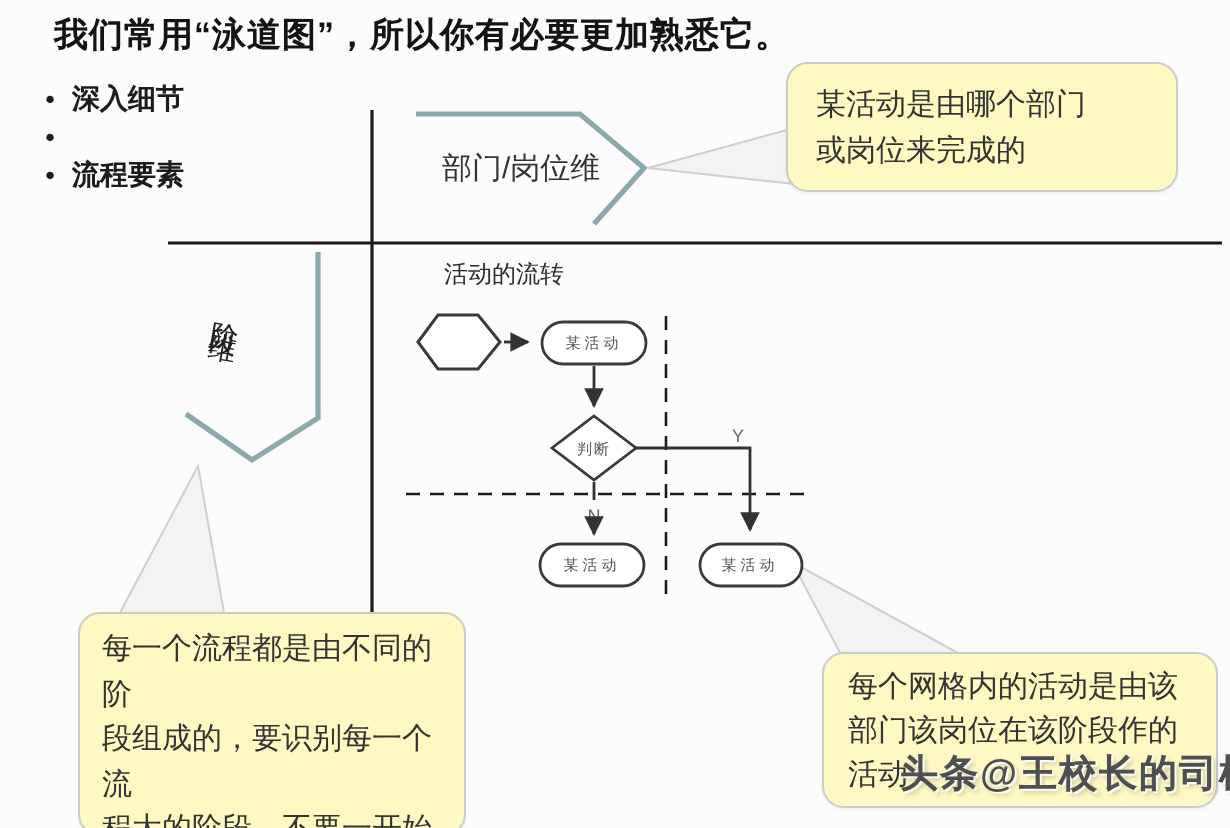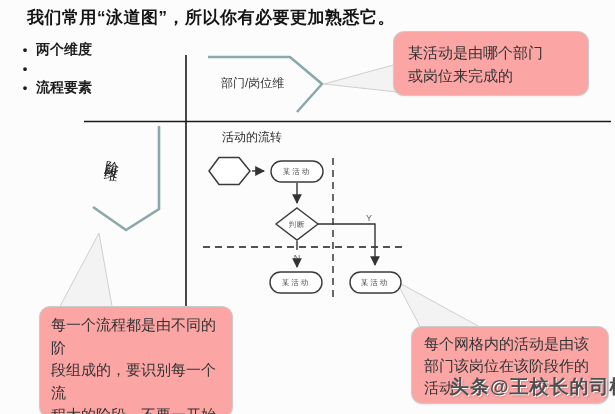--- a/index.html
+++ b/index.html
@@ -16,31 +16,31 @@
   ul.bullets{left:14px;top:40px;margin:0;padding:0;list-style:none;}
   ul.bullets li{
     font-size:14px;font-weight:bold;color:#1c1c1c;line-height:19px;
     display:flex;align-items:center;
   }
   ul.bullets li .dot{
     width:22px;text-align:center;font-size:13px;color:#1c1c1c;flex:0 0 22px;
   }
   svg.diagram{left:0;top:0;z-index:1;}
   .axis-label-h{
-    left:221px;top:75px;font-size:12px;color:#333;z-index:2;white-space:nowrap;
+    left:221px;top:75px;font-size:15px;color:#333;z-index:2;white-space:nowrap;
   }
   .axis-label-v{
     left:106px;top:150px;z-index:2;font-size:14px;color:#222;
     writing-mode:vertical-rl;letter-spacing:3px;transform:rotate(10deg);
   }
   .flow-title{
     left:222px;top:129px;font-size:12px;color:#2b2b2b;z-index:2;white-space:nowrap;
   }
   .callout{
-    z-index:2;background:#fca5a5;border:1px solid #cbcbcb;border-radius:11px;
+    z-index:2;background:#fef9c3;border:1px solid #cbcbcb;border-radius:11px;
     color:#333;font-size:15px;white-space:pre-line;
     box-shadow:0 1px 2px rgba(0,0,0,0.06);
   }
   .callout.tr{left:393px;top:31px;width:196px;height:65px;padding:9px 14px;line-height:23px;box-sizing:border-box;}
   .callout.bl{left:39px;top:306px;width:194px;height:112px;padding:7px 11px;line-height:22.5px;box-sizing:border-box;}
   .callout.br{left:411px;top:326px;width:198px;height:78px;padding:6px 12px;line-height:22px;box-sizing:border-box;}
   .watermark{
     left:450px;top:374px;z-index:3;font-size:19px;font-weight:bold;color:#4f4f4f;
     white-space:nowrap;letter-spacing:1px;
     text-shadow:1px 1px 0 rgba(255,255,255,0.9), 2px 2px 2px rgba(0,0,0,0.18);
@@ -50,21 +50,21 @@
 </head>
 <body>
 
 <div class="canvas">
 
   <div class="abs slide-title">我们常用“泳道图”，所以你有必要更加熟悉它。</div>
 
   <ul class="bullets abs">
     <li>
       <span class="dot">•</span>
-      <span>两个维度</span>
+      <span>深入细节</span>
     </li>
     <li>
       <span class="dot">•</span>
     </li>
     <li>
       <span class="dot">•</span>
       <span>流程要素</span>
     </li>
   </ul>
 

